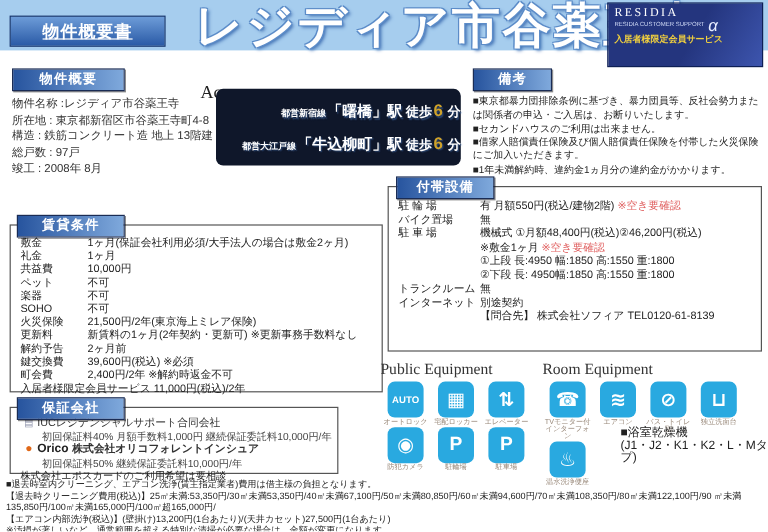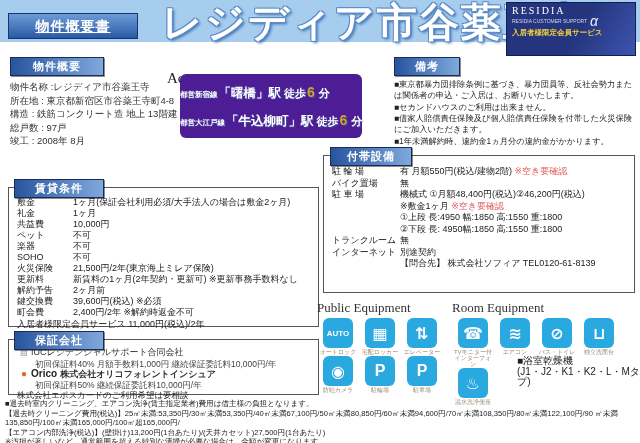--- a/index.html
+++ b/index.html
@@ -28,41 +28,41 @@
   .sec-hdr{position:absolute;z-index:3;background:linear-gradient(90deg,#27549e,#7fa9dc);
     border:1px solid #1a2c55;color:#fff;font-weight:bold;font-size:11px;text-align:center;
     height:17px;line-height:17px;box-shadow:1px 1px 0 rgba(0,0,0,.45);letter-spacing:1px;}
 
   
   .ov-lines{position:absolute;left:10px;top:80px;width:305px;font-size:9.5px;line-height:13.5px;color:#333;}
 
   
   .access-hdr{position:absolute;left:167px;top:54px;font-family:"Liberation Serif",serif;
     font-size:15px;color:#222;margin-top:16px;}
-  .access-box{position:absolute;left:180px;top:74px;width:182px;height:64px;background:#4c1d95;
-    border-radius:6px;display:flex;flex-direction:column;justify-content:center;align-items:flex-start;
+  .access-box{position:absolute;left:180px;top:74px;width:204px;height:64px;background:#0f172a;
+    border-radius:6px;display:flex;flex-direction:column;justify-content:center;align-items:flex-end;
     gap:9px;color:#fff;}
   .acc-line{white-space:nowrap;text-shadow:1px 1px 1px rgba(60,100,160,.6);}
   .acc-small{font-size:7.5px;font-weight:bold;margin-right:1px;}
   .acc-big{font-size:12.5px;font-weight:bold;}
   .acc-mid{font-size:11px;font-weight:bold;margin-left:3px;}
   .acc-num{font-size:14px;font-weight:bold;color:#cfa22a;margin:0 1px;}
 
   
   .remarks-list{position:absolute;left:394px;top:79px;width:244px;font-size:8.3px;line-height:10.8px;color:#222;}
   .remark-item{margin-bottom:1px;}
 
   
   .data-box{position:absolute;border:1.5px solid #555;background:#fff;box-sizing:border-box;}
   .rental-box{left:8px;top:187px;width:311px;height:140px;padding:9px 4px 2px 8px;font-size:9px;line-height:11px;}
   .lbl{display:inline-block;width:56px;vertical-align:top;}
   .val{display:inline-block;width:240px;vertical-align:top;}
   .member-line{margin-top:1px;}
 
-  .guar-box{left:8px;top:339px;width:311px;height:56px;padding:7px 4px 2px 8px;font-size:8.5px;line-height:10.5px;}
+  .guar-box{left:8px;top:339px;width:274px;height:56px;padding:7px 4px 2px 8px;font-size:8.5px;line-height:10.5px;}
   .g-logo{display:inline-block;width:14px;text-align:center;color:#8a90a8;font-size:8px;}
   .g-logo.orico{color:#e06818;font-size:10px;}
   .g-brand{font-weight:bold;font-size:10px;color:#222;margin-right:3px;}
   .g-name{font-size:9px;color:#333;}
   .g-name.bold{font-weight:bold;}
   .g-terms{padding-left:18px;color:#444;}
 
   .fac-box{left:323px;top:155px;width:312px;height:138px;padding:10px 4px 2px 8px;font-size:9px;line-height:11.5px;}
   .fac-lbl{display:inline-block;width:68px;vertical-align:top;}
   .fac-txt{}

